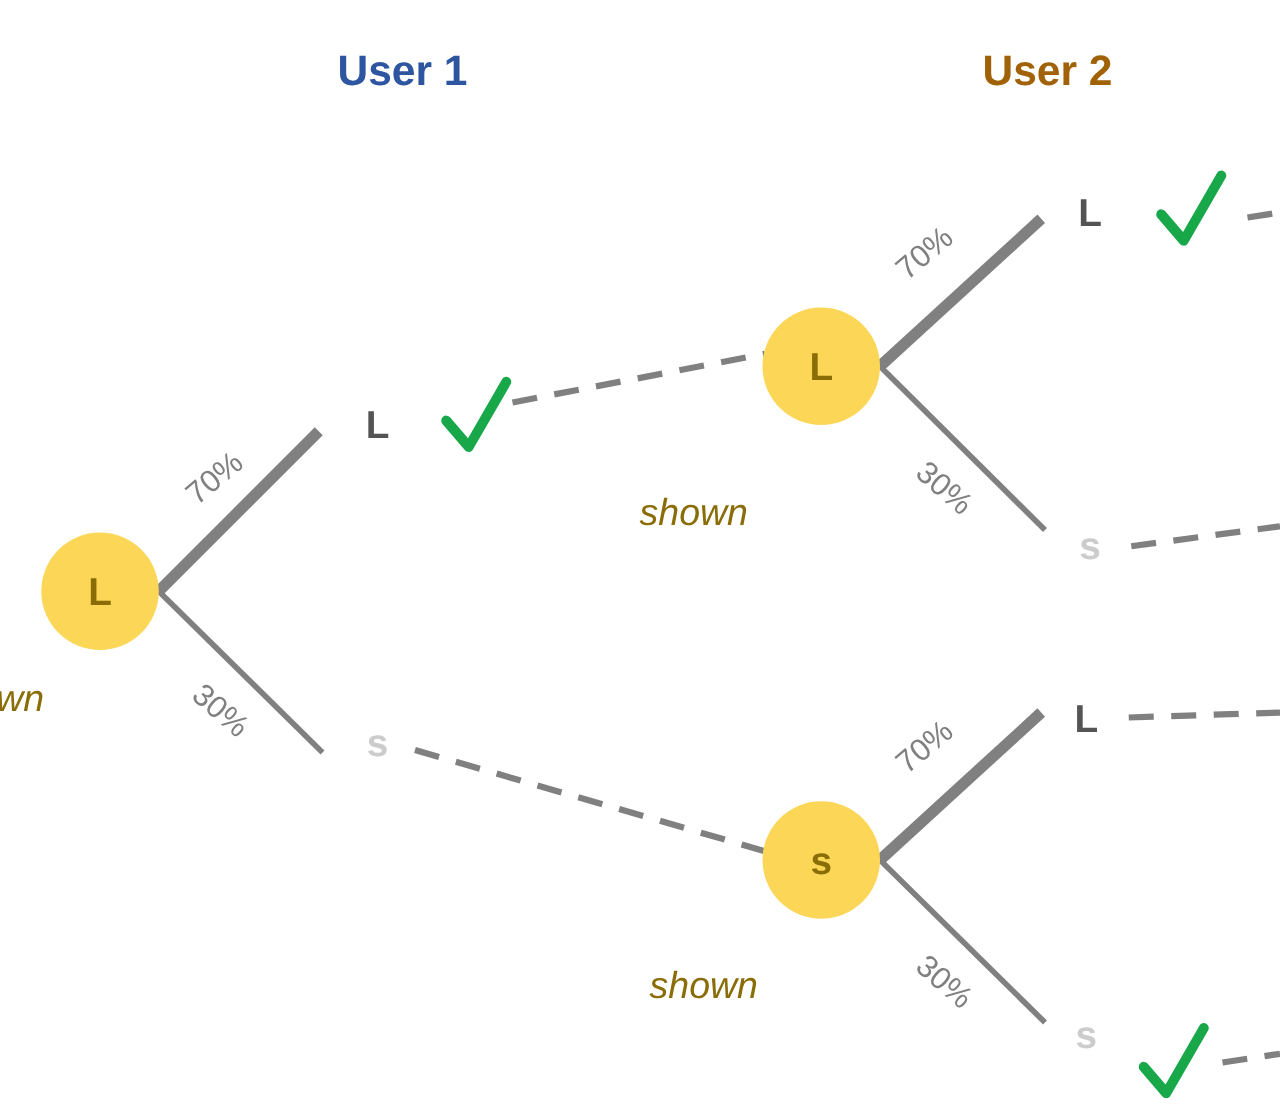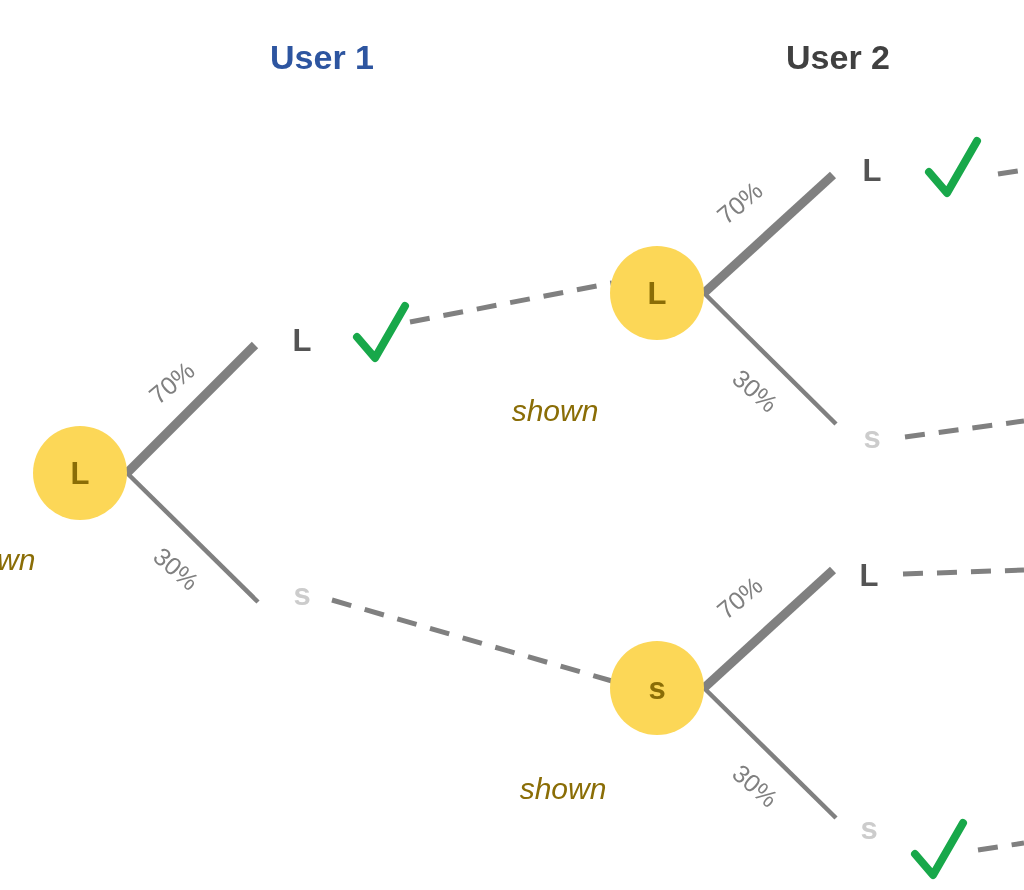--- a/index.html
+++ b/index.html
@@ -101,21 +101,21 @@
         <line x1="332" y1="600" x2="612" y2="681" stroke="#808080" stroke-width="5" stroke-dasharray="20 14" stroke-linecap="butt"></line>
         <line x1="998" y1="174" x2="1024" y2="170" stroke="#808080" stroke-width="5" stroke-dasharray="20 14" stroke-linecap="butt"></line>
         <line x1="905" y1="437" x2="1024" y2="421" stroke="#808080" stroke-width="5" stroke-dasharray="20 14" stroke-linecap="butt"></line>
         <line x1="903" y1="574" x2="1024" y2="570" stroke="#808080" stroke-width="5" stroke-dasharray="20 14" stroke-linecap="butt"></line>
         <line x1="978" y1="850" x2="1024" y2="843" stroke="#808080" stroke-width="5" stroke-dasharray="20 14" stroke-linecap="butt"></line>
       </g>
   </svg>
 
   <div id="headers-layer">
       <div class="col-header" style="left: 322px; top: 38px; color: rgb(45, 85, 160);">User 1</div>
-      <div class="col-header" style="left: 838px; top: 38px; color: #404040;">User 2</div>
+      <div class="col-header" style="left: 838px; top: 38px; color: #a16207;">User 2</div>
     </div>
   <div id="edge-labels-layer">
       <div class="pct-label" style="left: 172px; top: 383px; transform: translate(-50%, -50%) rotate(-40deg); color: rgb(128, 128, 128);">70%</div>
       <div class="pct-label" style="left: 176px; top: 569px; transform: translate(-50%, -50%) rotate(41deg); color: rgb(128, 128, 128);">30%</div>
       <div class="pct-label" style="left: 740px; top: 203px; transform: translate(-50%, -50%) rotate(-40deg); color: rgb(128, 128, 128);">70%</div>
       <div class="pct-label" style="left: 755px; top: 391px; transform: translate(-50%, -50%) rotate(41deg); color: rgb(128, 128, 128);">30%</div>
       <div class="pct-label" style="left: 740px; top: 598px; transform: translate(-50%, -50%) rotate(-40deg); color: rgb(128, 128, 128);">70%</div>
       <div class="pct-label" style="left: 755px; top: 786px; transform: translate(-50%, -50%) rotate(41deg); color: rgb(128, 128, 128);">30%</div>
     </div>
   <div id="nodes-layer">

